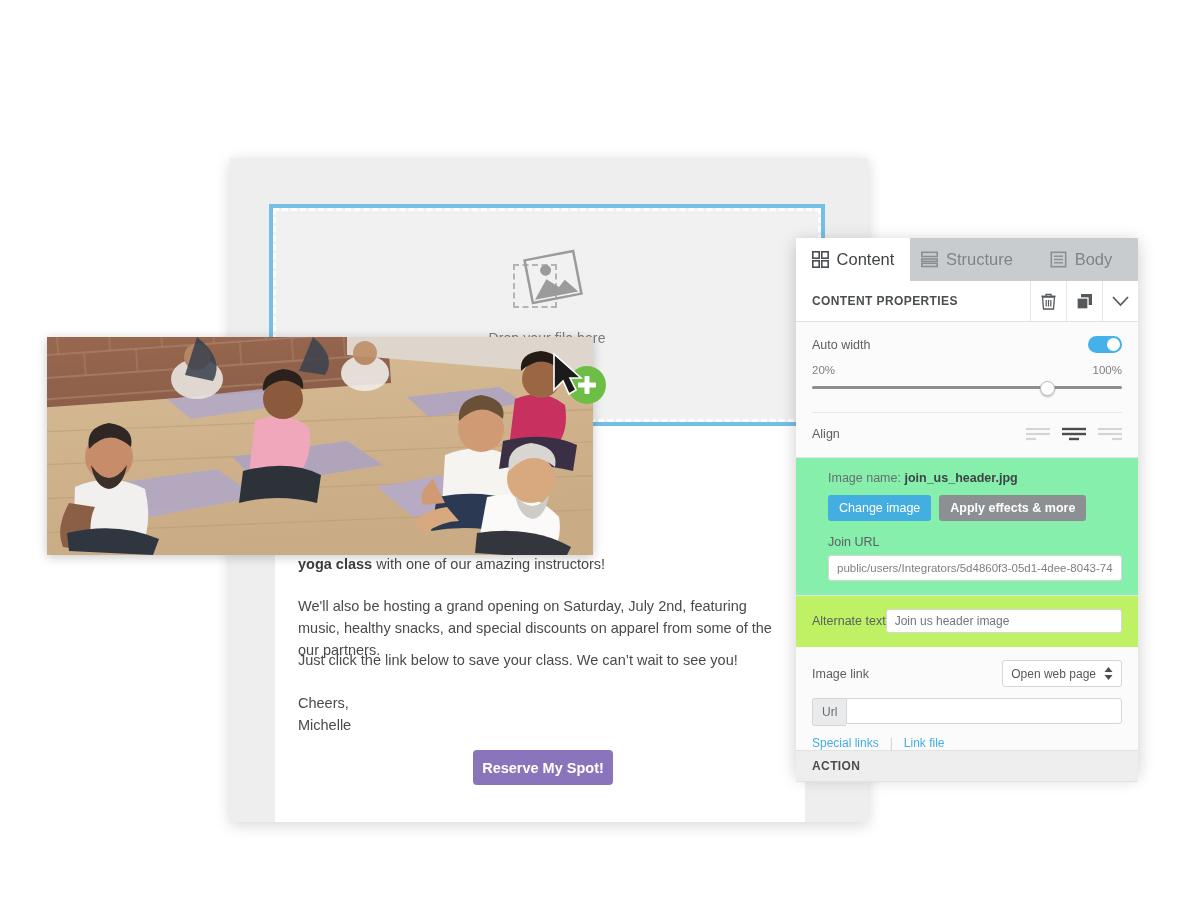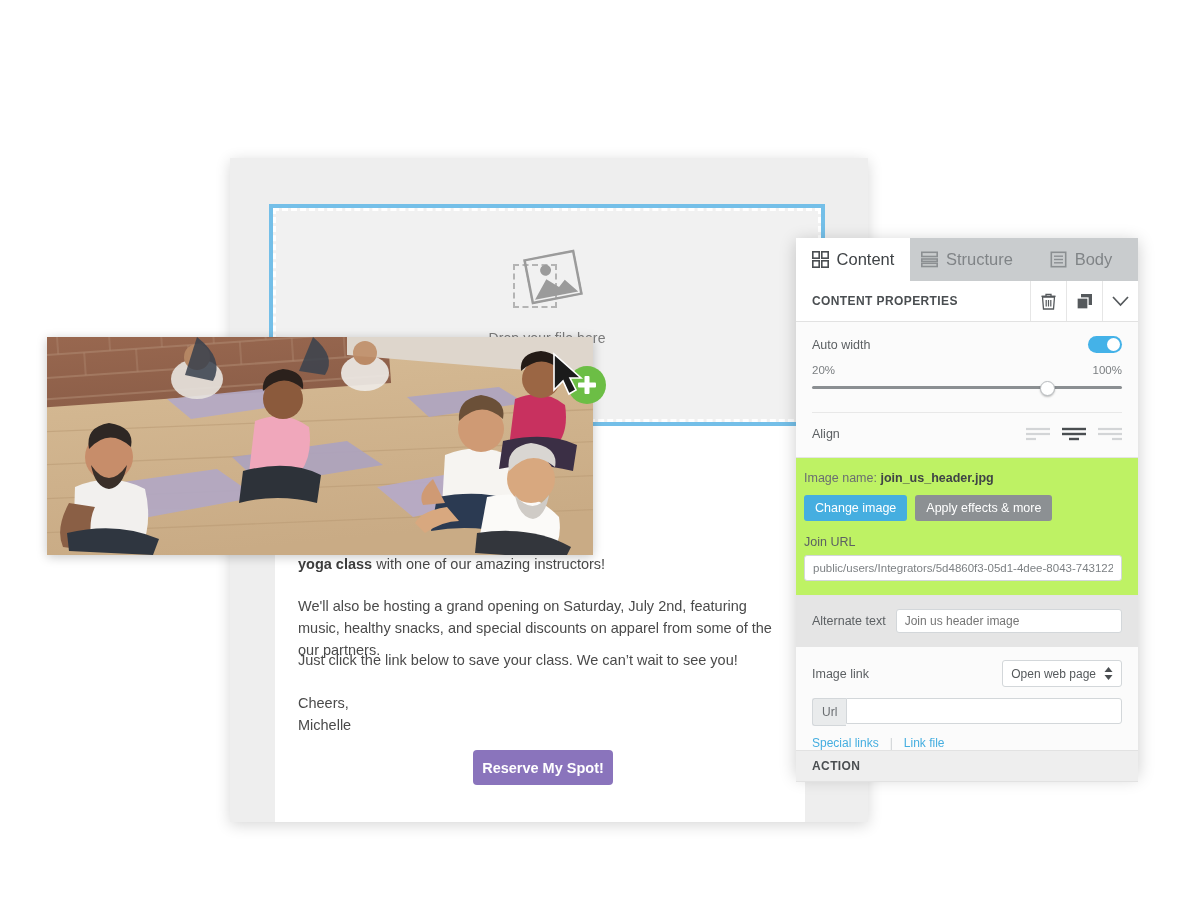--- a/index.html
+++ b/index.html
@@ -304,22 +304,22 @@
   #align-row {
     padding: 14px 16px 16px 16px;
     background: #fbfbfb;
   }
   .align-icons { display: flex; gap: 12px; }
   .align-icon { cursor: pointer; }
 
   .section-sep { height: 1px; background: #e4e4e4; }
 
   #image-info-section {
-    padding: 13px 16px 14px 8px;
-    background: #bef264;
+    padding: 13px 16px 14px 32px;
+    background: #86efac;
   }
   #image-name-line {
     font-size: 12.5px;
     color: #6a6e71;
     margin-bottom: 10px;
   }
   #image-name-line b { color: #3f4346; font-weight: bold; }
   .btn-row { display: flex; gap: 8px; margin-bottom: 14px; }
   #change-image-btn {
     background: #45aee0;
@@ -333,20 +333,21 @@
   }
   #apply-effects-btn {
     background: #8c9093;
     color: #ffffff;
     border: none;
     border-radius: 3px;
     padding: 6px 11px;
     font-size: 12.5px;
     font-family: "Liberation Sans", sans-serif;
     cursor: pointer;
+    font-weight: bold;
   }
   .input-label {
     font-size: 12.5px;
     color: #5c6063;
     margin-bottom: 6px;
   }
   .text-input {
     width: 100%;
     box-sizing: border-box;
     height: 26px;
@@ -354,24 +355,23 @@
     border-radius: 3px;
     background: #ffffff;
     font-size: 11.5px;
     color: #7d8184;
     padding: 0 8px;
     font-family: "Liberation Sans", sans-serif;
   }
 
   #alt-text-section {
     padding: 13px 16px 14px 16px;
-    background: #e5e5e5;
-    display: flex;
-    align-items: center;
-    gap: 10px;
+    background: #bef264;
+    display: flex;
+    align-items: center;
   }
   #alt-text-label { font-size: 12.5px; color: #5c6063; white-space: nowrap; }
   #alt-text-input { height: 24px; font-size: 12px; }
 
   #action-header {
     background: #eeeeee;
     padding: 8px 16px;
     font-size: 12px;
     font-weight: bold;
     color: #4a4e51;

